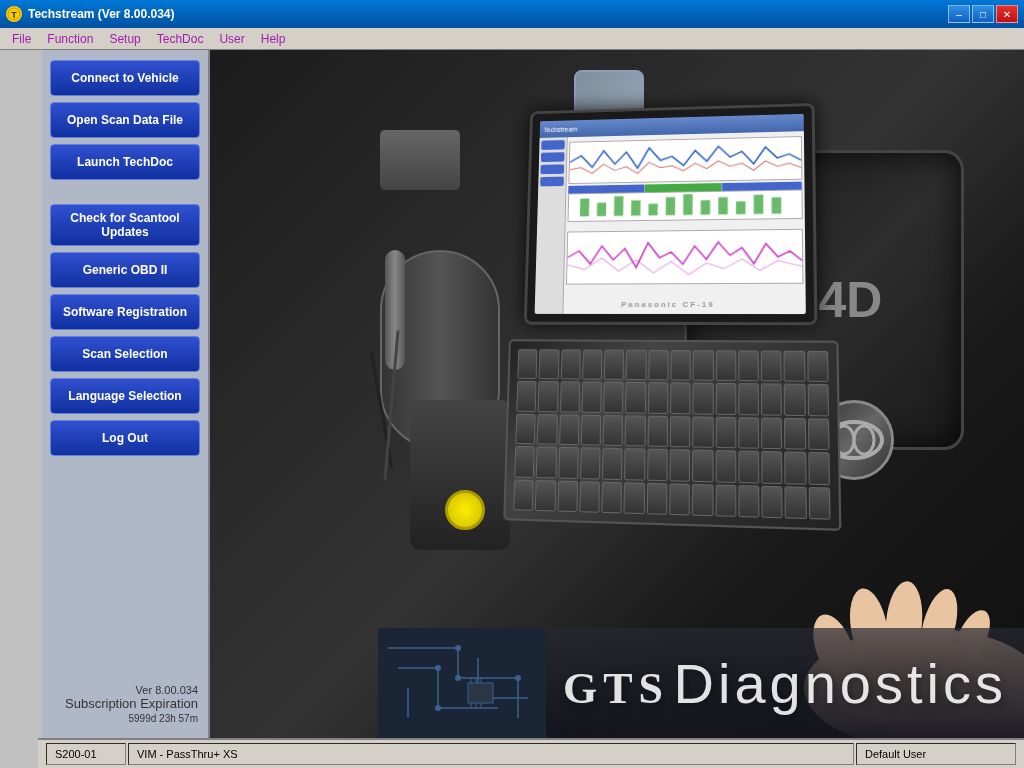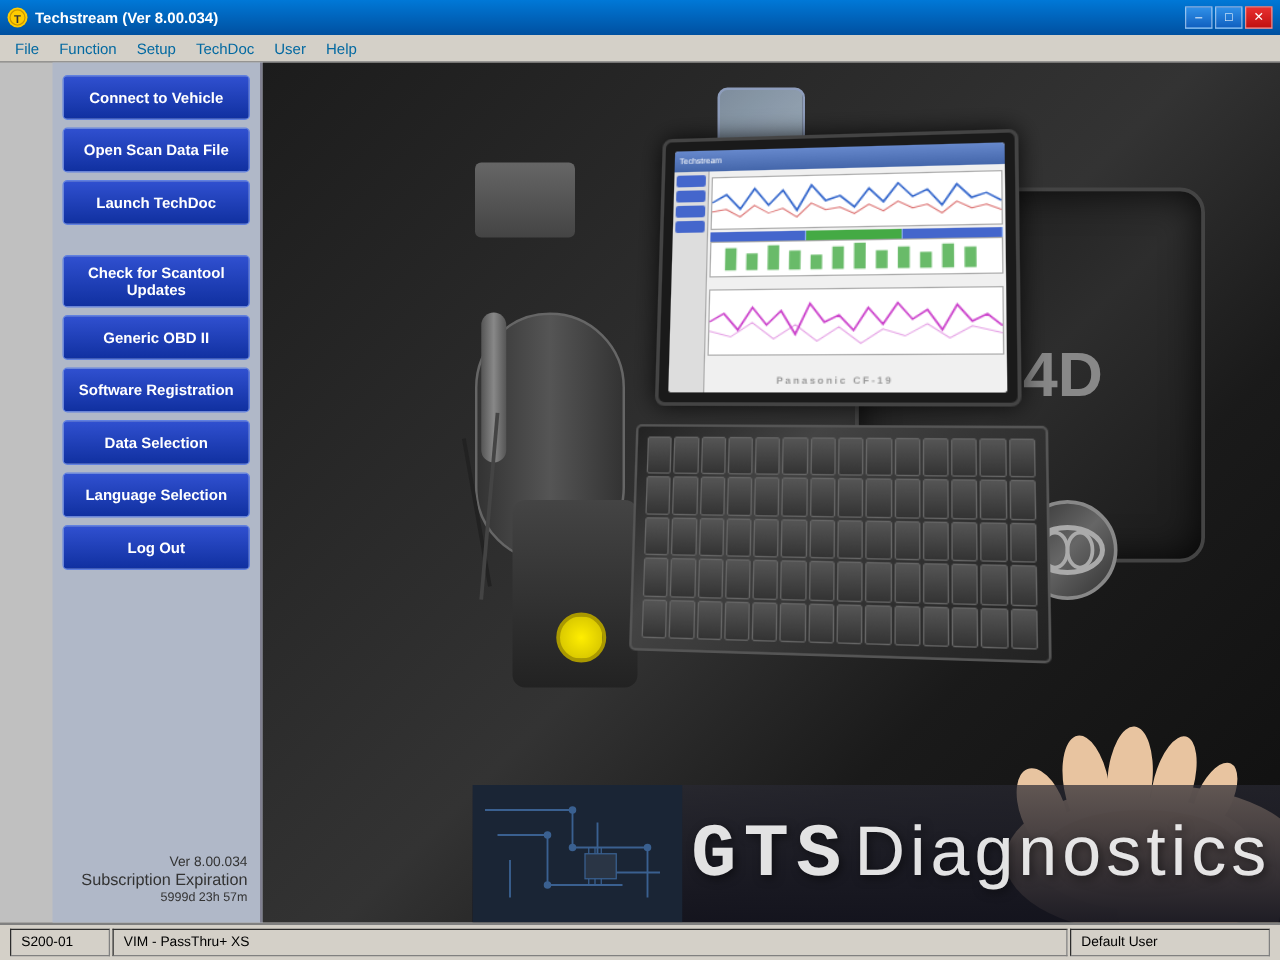--- a/index.html
+++ b/index.html
@@ -62,21 +62,21 @@
       height: 22px;
       background: #d4d0c8;
       display: flex;
       align-items: center;
       padding: 0 4px;
       border-bottom: 1px solid #808080;
     }
     .menu-item {
       padding: 2px 8px;
       font-size: 12px;
-      color: #0369a1;
+      color: #a21caf;
       cursor: pointer;
     }
 
     
     .main-layout {
       display: flex;
       width: 1024px;
       height: calc(768px - 28px - 22px - 30px);
     }
 
@@ -357,20 +357,21 @@
 
     
     .status-bar {
       height: 30px;
       background: #d4d0c8;
       border-top: 2px solid #808080;
       display: flex;
       align-items: center;
       padding: 0 8px;
       gap: 2px;
+      margin-left: 38px;
     }
     .status-panel {
       height: 22px;
       background: #d4d0c8;
       border: 1px inset #808080;
       padding: 0 8px;
       display: flex;
       align-items: center;
       font-size: 11px;
       color: #000;
@@ -452,21 +453,21 @@
 <div class="main-layout">
 
   <div class="sidebar">
     <button class="sidebar-btn">Connect to Vehicle</button>
     <button class="sidebar-btn">Open Scan Data File</button>
     <button class="sidebar-btn">Launch TechDoc</button>
     <div class="sidebar-spacer"></div>
     <button class="sidebar-btn">Check for Scantool Updates</button>
     <button class="sidebar-btn">Generic OBD II</button>
     <button class="sidebar-btn">Software Registration</button>
-    <button class="sidebar-btn">Data Selection</button>
+    <button class="sidebar-btn">Scan Selection</button>
     <button class="sidebar-btn">Language Selection</button>
     <button class="sidebar-btn">Log Out</button>
 
     <div class="sidebar-info">
       <div style="font-size:11px;color:#333;text-align:right;">Ver 8.00.034</div>
       <div style="font-size:13px;color:#333;text-align:right;line-height:1.3;">Subscription Expiration</div>
       <div style="font-size:10px;color:#333;text-align:right;">5999d 23h 57m</div>
     </div>
   </div>
 
@@ -681,21 +682,21 @@
           <rect x="90" y="55" width="25" height="20" fill="#2a3545" stroke="#3a6090" stroke-width="1"></rect>
           <line x1="93" y1="55" x2="93" y2="50" stroke="#3a6090" stroke-width="1"></line>
           <line x1="98" y1="55" x2="98" y2="50" stroke="#3a6090" stroke-width="1"></line>
           <line x1="103" y1="55" x2="103" y2="50" stroke="#3a6090" stroke-width="1"></line>
           <line x1="93" y1="75" x2="93" y2="80" stroke="#3a6090" stroke-width="1"></line>
           <line x1="98" y1="75" x2="98" y2="80" stroke="#3a6090" stroke-width="1"></line>
           <line x1="103" y1="75" x2="103" y2="80" stroke="#3a6090" stroke-width="1"></line>
         </svg>
 
         <div style="position:relative; text-align:center; padding-left:168px;">
-          <span style="font-size:60px; font-weight:700; color:rgba(255,255,255,0.88); font-family:Liberation Mono, monospace; letter-spacing:6px; text-shadow: 2px 2px 8px rgba(0,0,0,0.5);">GTS</span>
+          <span style="font-size:44px; font-weight:700; color:rgba(255,255,255,0.88); font-family:Liberation Serif, serif; letter-spacing:6px; text-shadow: 2px 2px 8px rgba(0,0,0,0.5);">GTS</span>
           <span style="font-size:56px; font-weight:300; color:rgba(255,255,255,0.88); font-family:Arial,sans-serif; letter-spacing:4px; text-shadow: 2px 2px 8px rgba(0,0,0,0.5);">  Diagnostics</span>
         </div>
       </div>
     </div>
   </div>
 </div>
 
 <div class="status-bar">
   <div class="status-panel" style="width:80px;">S200-01</div>
   <div class="status-panel grow">VIM - PassThru+ XS</div>

